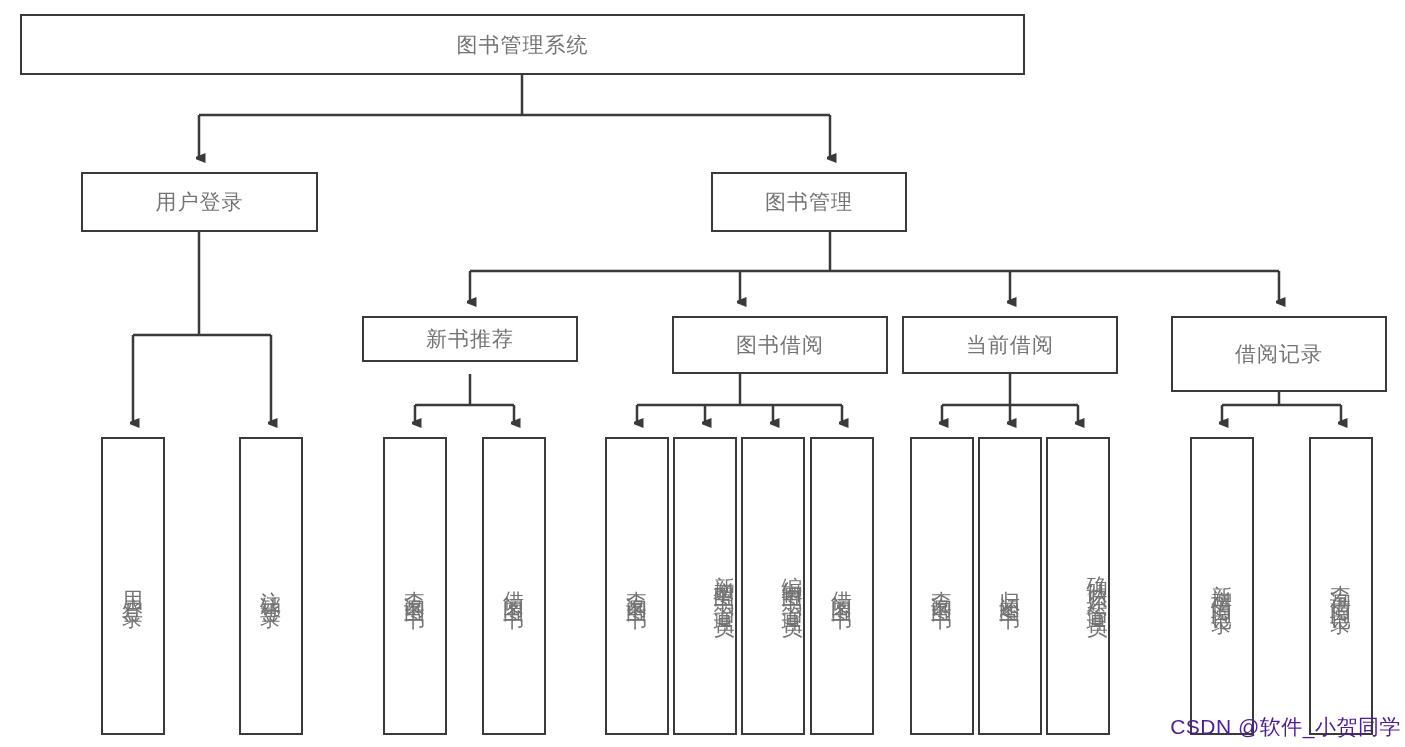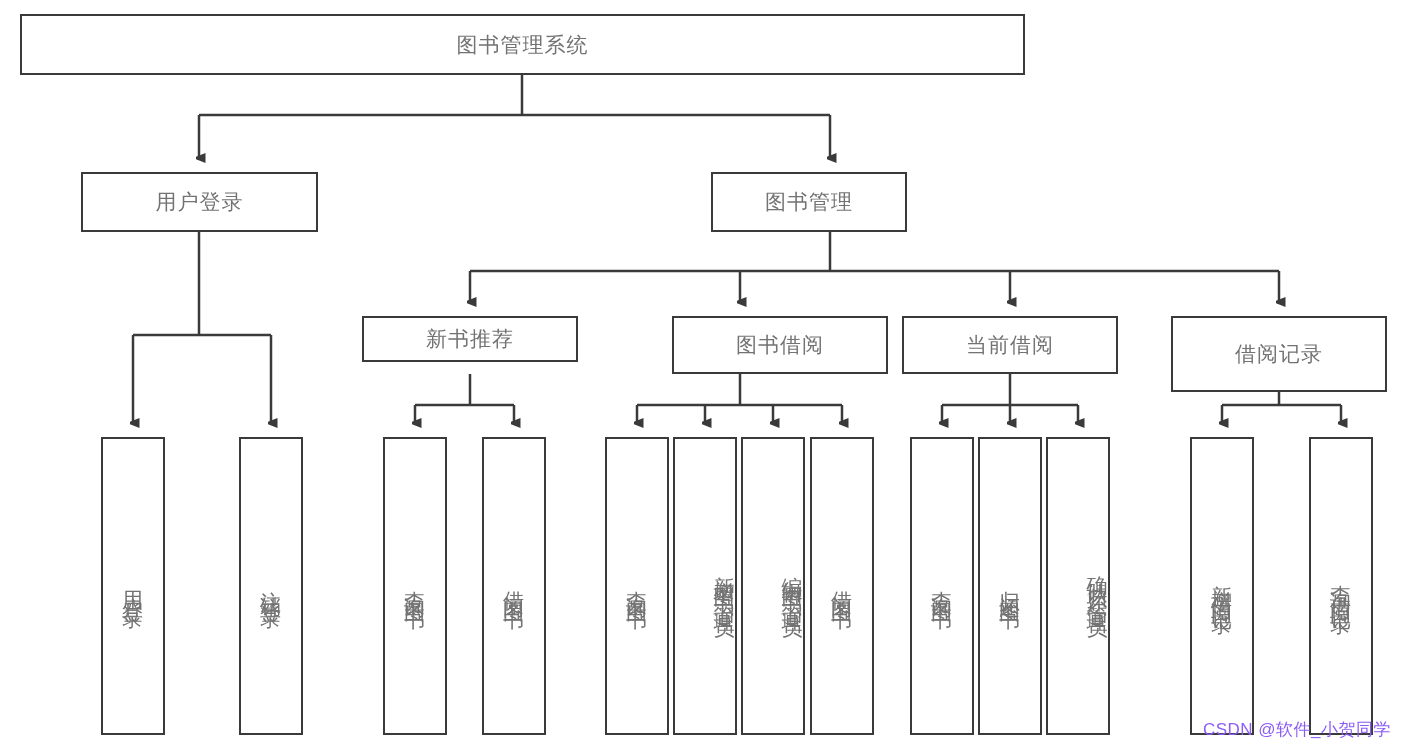--- a/index.html
+++ b/index.html
@@ -51,24 +51,24 @@
     align-items: flex-start;
     justify-content: center;
   }
   .node.vert .vtext {
     writing-mode: vertical-rl;
     text-orientation: upright;
     white-space: nowrap;
   }
   .watermark {
     position: absolute;
-    right: 14px;
+    right: 4px;
     bottom: 6px;
-    font-size: 17px;
-    color: #8b5cf6;
+    font-size: 21px;
+    color: #4c1d95;
     letter-spacing: 0.5px;
     white-space: nowrap;
   }
 </style>
 </head>
 <body>
 
 <div id="canvas">
 
   <svg class="edges" viewBox="0 0 1405 747">

